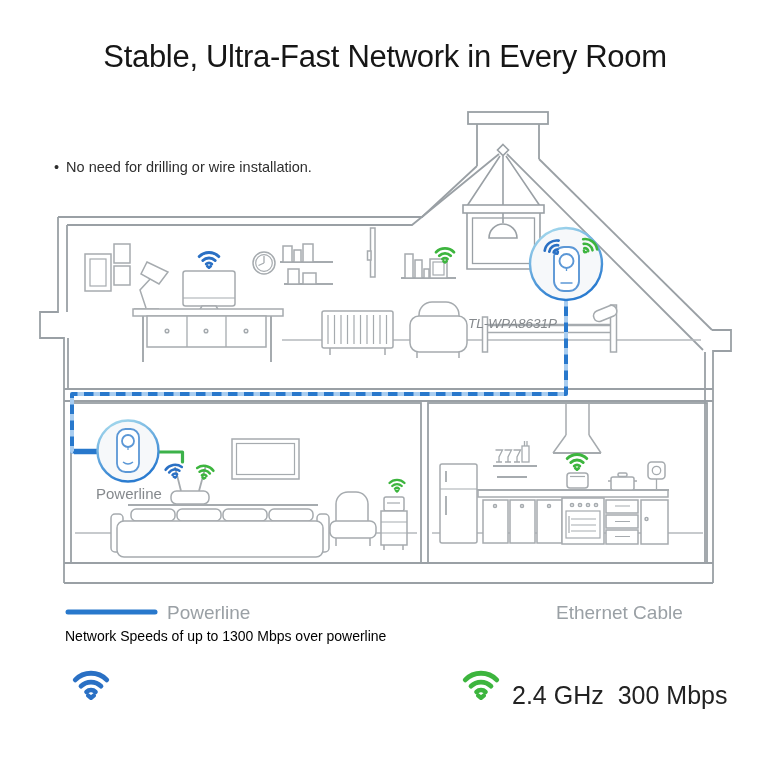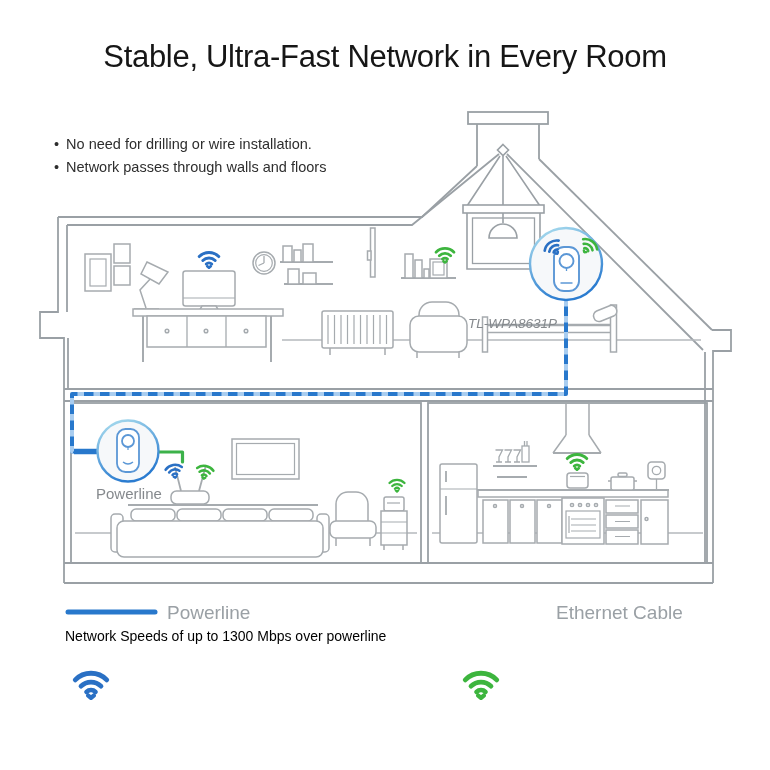--- a/index.html
+++ b/index.html
@@ -5,21 +5,21 @@
   html,body{margin:0;padding:0;background:#ffffff;}
   .canvas{
     position:relative;width:770px;height:770px;background:#ffffff;overflow:hidden;
     font-family:"Liberation Sans", sans-serif;
   }
   .title{
     position:absolute;top:39px;left:0;width:770px;text-align:center;
     font-size:31px;font-weight:500;color:#161616;letter-spacing:-0.3px;margin:0;
   }
   .features{
-    position:absolute;left:54px;top:133px;margin:0;padding:0;list-style:none;
+    position:absolute;left:54px;top:156px;margin:0;padding:0;list-style:none;
     font-size:14.5px;color:#2e2e2e;line-height:22.5px;
   }
   .features li .dot{display:inline-block;margin-right:7px;color:#2e2e2e;}
   .diagram-label{
     position:absolute;color:#85898d;white-space:nowrap;
   }
   .label-model{left:468px;top:316px;font-size:13.5px;font-style:italic;}
   .label-powerline{left:96px;top:485px;font-size:15px;}
   .legend-label{position:absolute;color:#9aa0a5;font-size:19px;white-space:nowrap;}
   .legend-label.pl{left:167px;top:602px;}
@@ -34,21 +34,20 @@
 </style>
 </head>
 <body>
 
 <div class="canvas">
 
   <h1 class="title">Stable, Ultra-Fast Network in Every Room</h1>
 
   <ul class="features">
     <li><span class="dot">•</span><span>No need for drilling or wire installation.</span></li>
-    <li><span class="dot">•</span><span>Network passes through walls and floors</span></li>
   </ul>
 
   <svg width="770" height="770" viewBox="0 0 770 770">
     <defs>
       <symbol id="wifi" viewBox="0 0 40 32">
         <g fill="none" stroke-linecap="round">
           <path d="M5 13 A21 21 0 0 1 35 13" stroke-width="4.6"></path>
           <path d="M10.5 19 A13.5 13.5 0 0 1 29.5 19" stroke-width="4.6"></path>
           <path d="M15.8 24.5 A6 6 0 0 1 24.2 24.5" stroke-width="4.6"></path>
           <path d="M17.4 28 L20 30.2 L22.6 28" stroke-width="4.2" stroke-linejoin="round"></path>
@@ -336,14 +335,17 @@
     <use href="#wifi" x="460" y="666" width="42" height="34" stroke="#3db53e"></use>
   </svg>
 
   <div class="diagram-label label-model">TL-WPA8631P</div>
   <div class="diagram-label label-powerline">Powerline</div>
 
   <div class="legend-label pl">Powerline</div>
   <div class="legend-label eth">Ethernet Cable</div>
   <div class="legend-note">Network Speeds of up to 1300 Mbps over powerline</div>
 
+  <div class="speed right">
+    <span class="band">2.4 GHz</span><span>300 Mbps</span>
+  </div>
 
 </div>
 
 </body></html>

